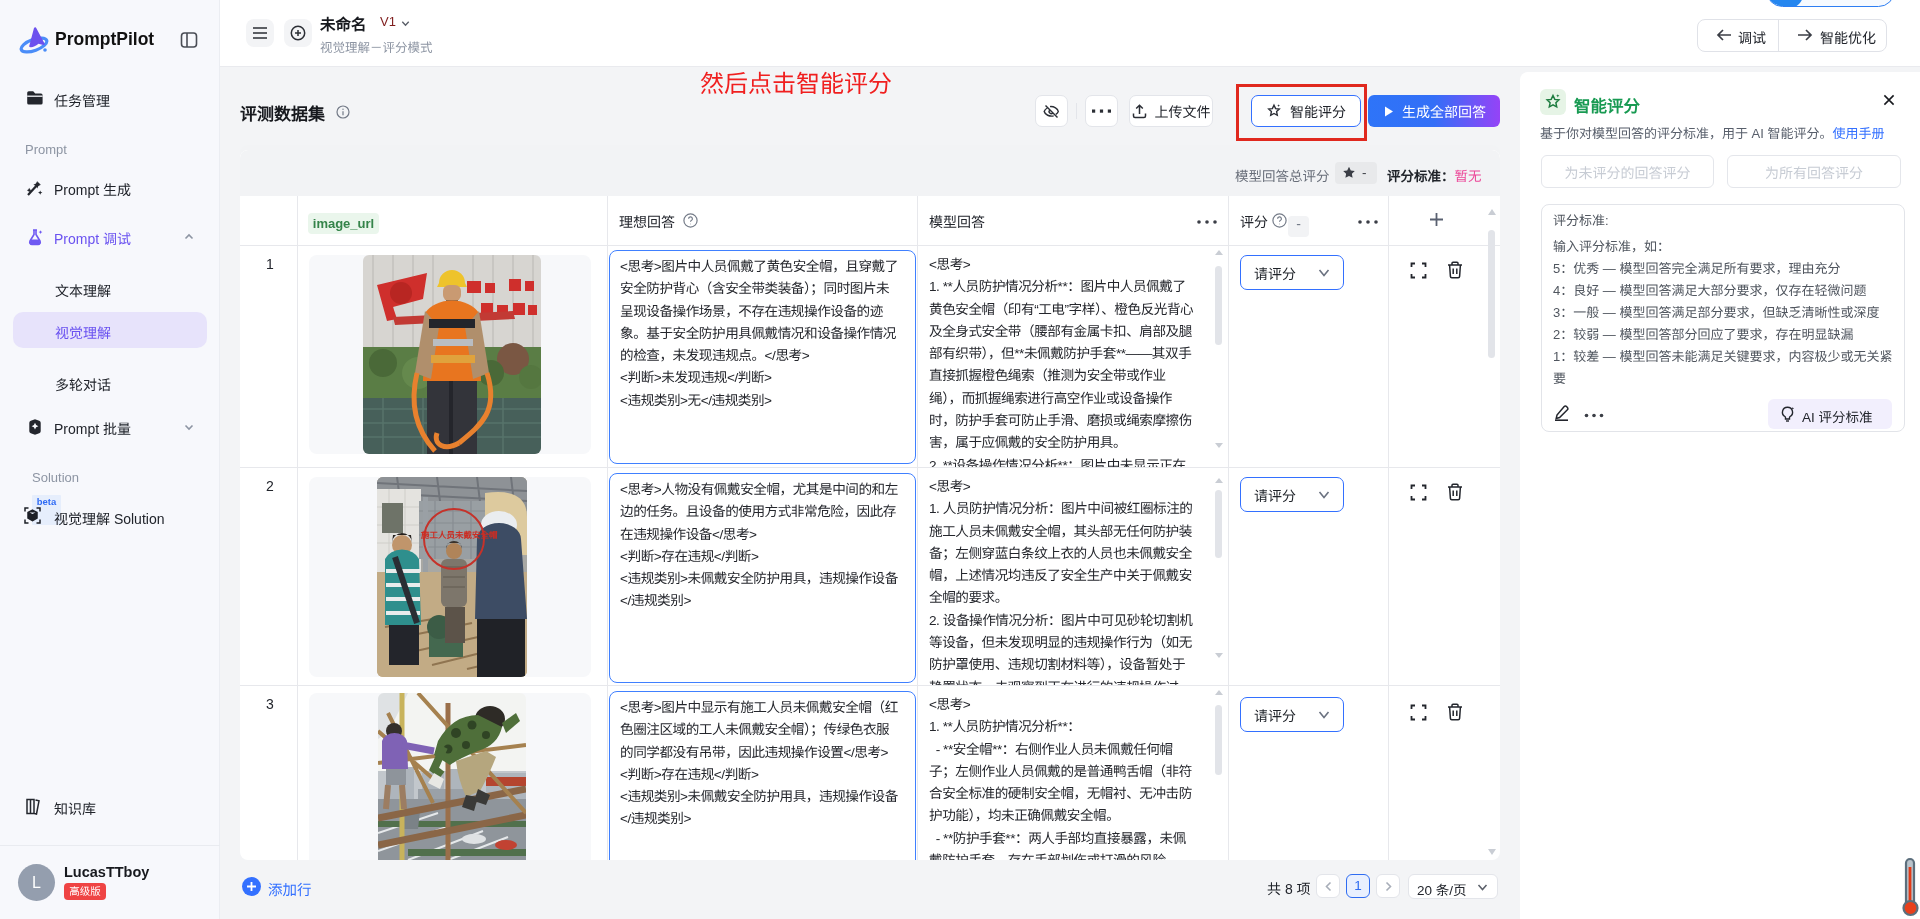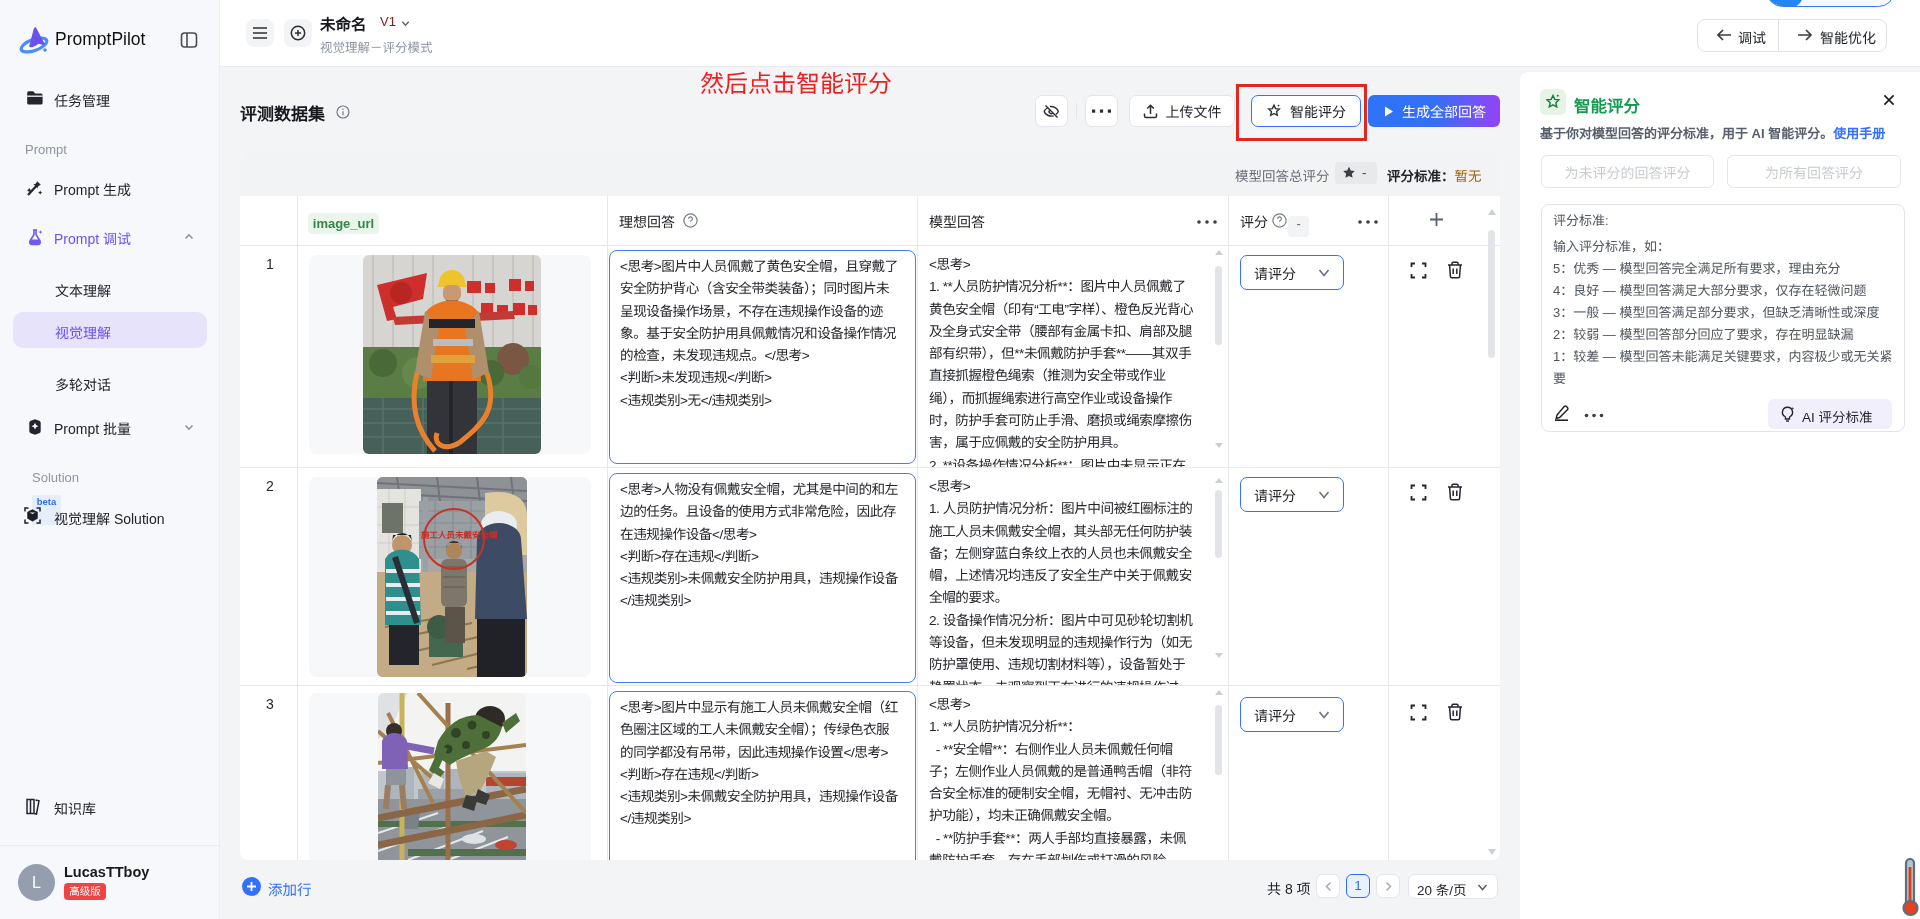--- a/index.html
+++ b/index.html
@@ -68,21 +68,21 @@
       </svg>
     <div class="abs nowrap" style="left:1600px;top:27px;font-size:14px;color:#21242b;">智能优化</div>
   </div>
   <div id="sidebar">
 
     <svg class="abs" style="left:19px;top:23px" width="34" height="34" viewBox="0 0 34 34">
       <ellipse cx="15" cy="22" rx="13.5" ry="5.5" fill="none" stroke="#4b8df8" stroke-width="3.2" transform="rotate(-20 15 22)"></ellipse>
       <path d="M15 5 Q16.5 3.5 17.5 5.5 L25.5 20.5 Q26.3 22.5 24.2 22 L19.5 20.8 Q15 24.5 11.5 24.2 Q9.5 24 10.5 22 Z" fill="#6c51ee"></path>
       <circle cx="26" cy="27" r="1.8" fill="#4b8df8"></circle>
     </svg>
-    <div class="abs nowrap" style="left:55px;top:29px;font-size:17.5px;font-weight:normal;color:#111;">PromptPilot</div>
+    <div class="abs nowrap" style="left:55px;top:29px;font-size:17.5px;font-weight:bold;color:#111;">PromptPilot</div>
     <svg class="abs" style="left:180px;top:31px" width="18" height="18" viewBox="0 0 18 18" fill="none" stroke="#4a4d55" stroke-width="1.6">
       <rect x="1.5" y="2" width="15" height="14" rx="3"></rect>
         <line x1="7" y1="2" x2="7" y2="16"></line>
     </svg>
 
     <svg class="abs" style="left:26px;top:90px" width="18" height="16" viewBox="0 0 18 16">
       <path d="M1.2 2.8 a1.6 1.6 0 0 1 1.6-1.6 L7.2 1.2 L9.2 3.6 L15 3.6 a1.6 1.6 0 0 1 1.6 1.6 L16.6 13 a1.6 1.6 0 0 1-1.6 1.6 L2.8 14.6 a1.6 1.6 0 0 1-1.6-1.6 Z" fill="#23262d"></path>
       <path d="M1.2 6.2 L16.6 6.2" stroke="#f7f8fc" stroke-width="1.3"></path>
     </svg>
     <div class="abs navtxt nowrap" style="left:54px;top:90px;">任务管理</div>
@@ -155,21 +155,21 @@
   <div class="abs" style="left:1076px;top:103px;width:1px;height:16px;background:#e3e5ea;z-index:6;"></div>
   <div class="wbtn" style="left:1085px;top:95px;width:33px;z-index:6;">
       <svg width="19" height="4" viewBox="0 0 19 4">
         <g fill="#2b2e35">
           <rect x="0" y="0.5" width="3.2" height="3.2"></rect>
           <rect x="7.9" y="0.5" width="3.2" height="3.2"></rect>
           <rect x="15.8" y="0.5" width="3.2" height="3.2"></rect>
         </g>
       </svg>
     </div>
-  <div class="wbtn" style="left:1129px;top:95px;width:106px;z-index:6;">
+  <div class="wbtn" style="left:1129px;top:95px;width:84px;z-index:6;">
     <svg style="margin-right:8px" width="15" height="15" viewBox="0 0 15 15" fill="none" stroke="#2b2e35" stroke-width="1.5">
         <path d="M7.5 10 V1.5 M4.2 4.5 L7.5 1.2 L10.8 4.5"></path>
         <path d="M1.5 9.5 V12 a1.5 1.5 0 0 0 1.5 1.5 H12 a1.5 1.5 0 0 0 1.5-1.5 V9.5"></path>
       </svg>
     上传文件
   </div>
   <div class="wbtn" style="left:1251px;top:95px;width:110px;border-color:#3370ff;z-index:6;">
     <svg style="margin-right:8px" width="16" height="16" viewBox="0 0 16 16" fill="none" stroke="#2b2e35" stroke-width="1.4">
         <path d="M8 2.2 L9.6 5.6 L13.3 6 L10.6 8.6 L11.3 12.3 L8 10.5 L4.7 12.3 L5.4 8.6 L2.7 6 L6.4 5.6 Z"></path>
         <path d="M12.6 1.2 l0.4 1 1 0.4 -1 0.4 -0.4 1 -0.4 -1 -1 -0.4 1 -0.4 Z" fill="#2b2e35" stroke="none"></path>
@@ -186,21 +186,21 @@
   <div class="abs" style="left:240px;top:145px;width:1260px;height:10px;background:#f2f3f5;border-radius:8px 8px 0 0;z-index:5;"></div>
   <div id="card">
 
     <div class="abs" style="left:0;top:0;width:1260px;height:46px;background:#f2f3f5;border-radius:8px 8px 0 0;"></div>
     <div class="abs nowrap" style="left:995px;top:15px;font-size:13.5px;color:#686e79;">模型回答总评分</div>
     <div class="abs" style="left:1095px;top:12px;width:42px;height:22px;background:#e8e9eb;border-radius:4px;"></div>
     <svg class="abs" style="left:1102px;top:16px" width="14" height="14" viewBox="0 0 14 14">
         <path d="M7 0.8 L8.8 4.4 L12.8 5 L9.9 7.8 L10.6 11.8 L7 9.9 L3.4 11.8 L4.1 7.8 L1.2 5 L5.2 4.4 Z" fill="#3b3e46"></path>
       </svg>
     <div class="abs nowrap" style="left:1122px;top:15px;font-size:13.5px;color:#3b3e46;">-</div>
-    <div class="abs nowrap" style="left:1147px;top:15px;font-size:13.5px;"><b>评分标准：</b><span style="color:#a16207;text-align:right;">暂无</span></div>
+    <div class="abs nowrap" style="left:1147px;top:15px;font-size:13.5px;"><b>评分标准：</b><span style="color:#ec4899;text-align:right;">暂无</span></div>
 
     <div class="abs" style="left:68px;top:63px;width:71px;height:21px;background:#eaf6ec;border-radius:4px;text-align:center;font-size:13px;font-weight:bold;color:#35844a;line-height:21px;">image_url</div>
     <div class="abs nowrap" style="left:379px;top:61px;font-size:14px;color:#23262d;">理想回答</div>
     <svg class="abs" style="left:443px;top:63px" width="15" height="15" viewBox="0 0 15 15" fill="none" stroke="#757c89" stroke-width="1.2">
         <circle cx="7.5" cy="7.5" r="6.6"></circle>
         <path d="M5.6 5.8 a1.9 1.9 0 1 1 2.7 1.7 c-0.6 0.3-0.8 0.7-0.8 1.3 M7.5 10.8 v0.4"></path>
       </svg>
     <div class="abs nowrap" style="left:689px;top:61px;font-size:14px;color:#23262d;">模型回答</div>
     <svg class="abs" style="left:956px;top:69px" width="22" height="6" viewBox="0 0 22 6">
         <g fill="#3b3e46">
@@ -497,21 +497,21 @@
   <div id="rpanel">
     <div class="abs" style="left:20px;top:17px;width:26px;height:26px;background:#e6f4e6;border-radius:6px;"></div>
     <svg class="abs" style="left:24px;top:21px" width="18" height="18" viewBox="0 0 18 18" fill="none" stroke="#1d7c3f" stroke-width="1.5">
       <path d="M9 2.6 L10.8 6.4 L14.9 6.9 L11.9 9.8 L12.7 13.9 L9 11.9 L5.3 13.9 L6.1 9.8 L3.1 6.9 L7.2 6.4 Z"></path>
       <path d="M13.8 1.2 l0.5 1.1 1.1 0.5 -1.1 0.5 -0.5 1.1 -0.5 -1.1 -1.1 -0.5 1.1 -0.5 Z" fill="#1d7c3f" stroke="none"></path>
     </svg>
     <div class="abs nowrap" style="left:54px;top:21px;font-size:16.5px;font-weight:bold;color:#189a52;">智能评分</div>
     <svg class="abs" style="left:363px;top:22px" width="12" height="12" viewBox="0 0 13 13" stroke="#17191e" stroke-width="1.7">
         <path d="M1.5 1.5 L11.5 11.5 M11.5 1.5 L1.5 11.5"></path>
       </svg>
-    <div class="abs nowrap" style="left:20px;top:51px;font-size:13px;color:#585f6b;font-weight:bold;">基于你对模型回答的评分标准，用于 AI 智能评分。<span style="color:#3370ff;">使用手册</span></div>
+    <div class="abs nowrap" style="left:20px;top:51px;font-size:13px;color:#585f6b;">基于你对模型回答的评分标准，用于 AI 智能评分。<span style="color:#3370ff;">使用手册</span></div>
     <div class="disbtn" style="left:21px;top:83px;width:173px;">为未评分的回答评分</div>
     <div class="disbtn" style="left:207px;top:83px;width:174px;">为所有回答评分</div>
     <div class="abs" style="left:21px;top:132px;width:364px;height:228px;border:1px solid #e2e4e9;border-radius:8px;"></div>
     <div class="abs nowrap" style="left:33px;top:138px;font-size:13px;color:#50565f;">评分标准:</div>
     <div class="abs nowrap" style="left:33px;top:164px;font-size:13px;color:#50565f;line-height:22px;">输入评分标准，如：<br>5：优秀 — 模型回答完全满足所有要求，理由充分<br>4：良好 — 模型回答满足大部分要求，仅存在轻微问题<br>3：一般 — 模型回答满足部分要求，但缺乏清晰性或深度<br>2：较弱 — 模型回答部分回应了要求，存在明显缺漏<br>1：较差 — 模型回答未能满足关键要求，内容极少或无关紧<br>要</div>
     <svg class="abs" style="left:34px;top:333px" width="15" height="16" viewBox="0 0 15 16" fill="none" stroke="#23262d" stroke-width="1.5">
         <path d="M10.2 1.6 a1.6 1.6 0 0 1 2.3 0 l0.9 0.9 a1.6 1.6 0 0 1 0 2.3 L5.6 12.6 L2.2 13.4 L3 10 Z"></path>
         <path d="M1 15.2 H14" stroke-width="1.6"></path>
       </svg>
     <svg class="abs" style="left:64px;top:341px" width="20" height="5" viewBox="0 0 20 5">

